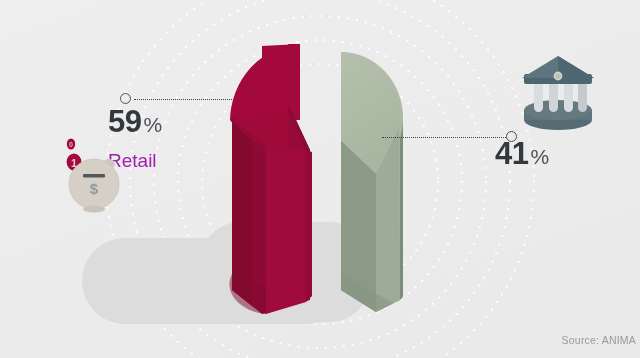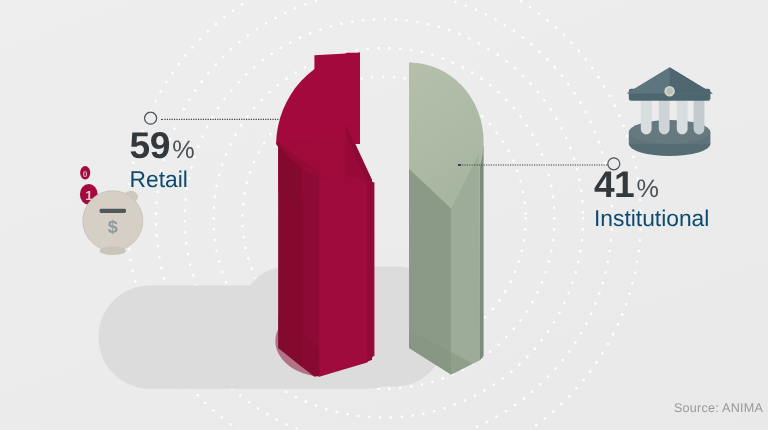--- a/index.html
+++ b/index.html
@@ -87,22 +87,22 @@
   }
   .pct-sign {
     font-size: 21px;
     font-weight: normal;
     color: #4a5157;
     margin-left: 2px;
   }
   .cat-name {
     font-size: 19px;
     font-weight: normal;
-    color: #0c4a6e;
-    margin-top: 4px;
+    color: #a21caf;
+    margin-top: 14px;
     line-height: 1.1;
     white-space: nowrap;
   }
 
   
   .marker {
     position: absolute;
     width: 11px;
     height: 11px;
     border: 1.6px solid #4a5157;
@@ -278,21 +278,20 @@
       <span class="pct-sign">%</span>
     </div>
     <div class="cat-name">Retail</div>
   </div>
 
   <div class="label-block label-right">
     <div class="pct-line">
       <span class="pct-num">41</span>
       <span class="pct-sign">%</span>
     </div>
-    <div class="cat-name">Institutional</div>
   </div>
 
   <div class="icon-wrap icon-piggy">
     <svg viewBox="0 0 80 82" width="80" height="82">
 
       <ellipse cx="17" cy="12" rx="4.2" ry="5.6" fill="#a4093d"></ellipse>
       <text x="17" y="15.4" text-anchor="middle" font-family="Liberation Sans, sans-serif" font-size="7" font-weight="bold" fill="#d8b9c4">0</text>
 
       <ellipse cx="20" cy="30" rx="7.4" ry="8.6" fill="#a4093d"></ellipse>
       <text x="20" y="34.6" text-anchor="middle" font-family="Liberation Sans, sans-serif" font-size="11" font-weight="bold" fill="#e2c7d0">1</text>

